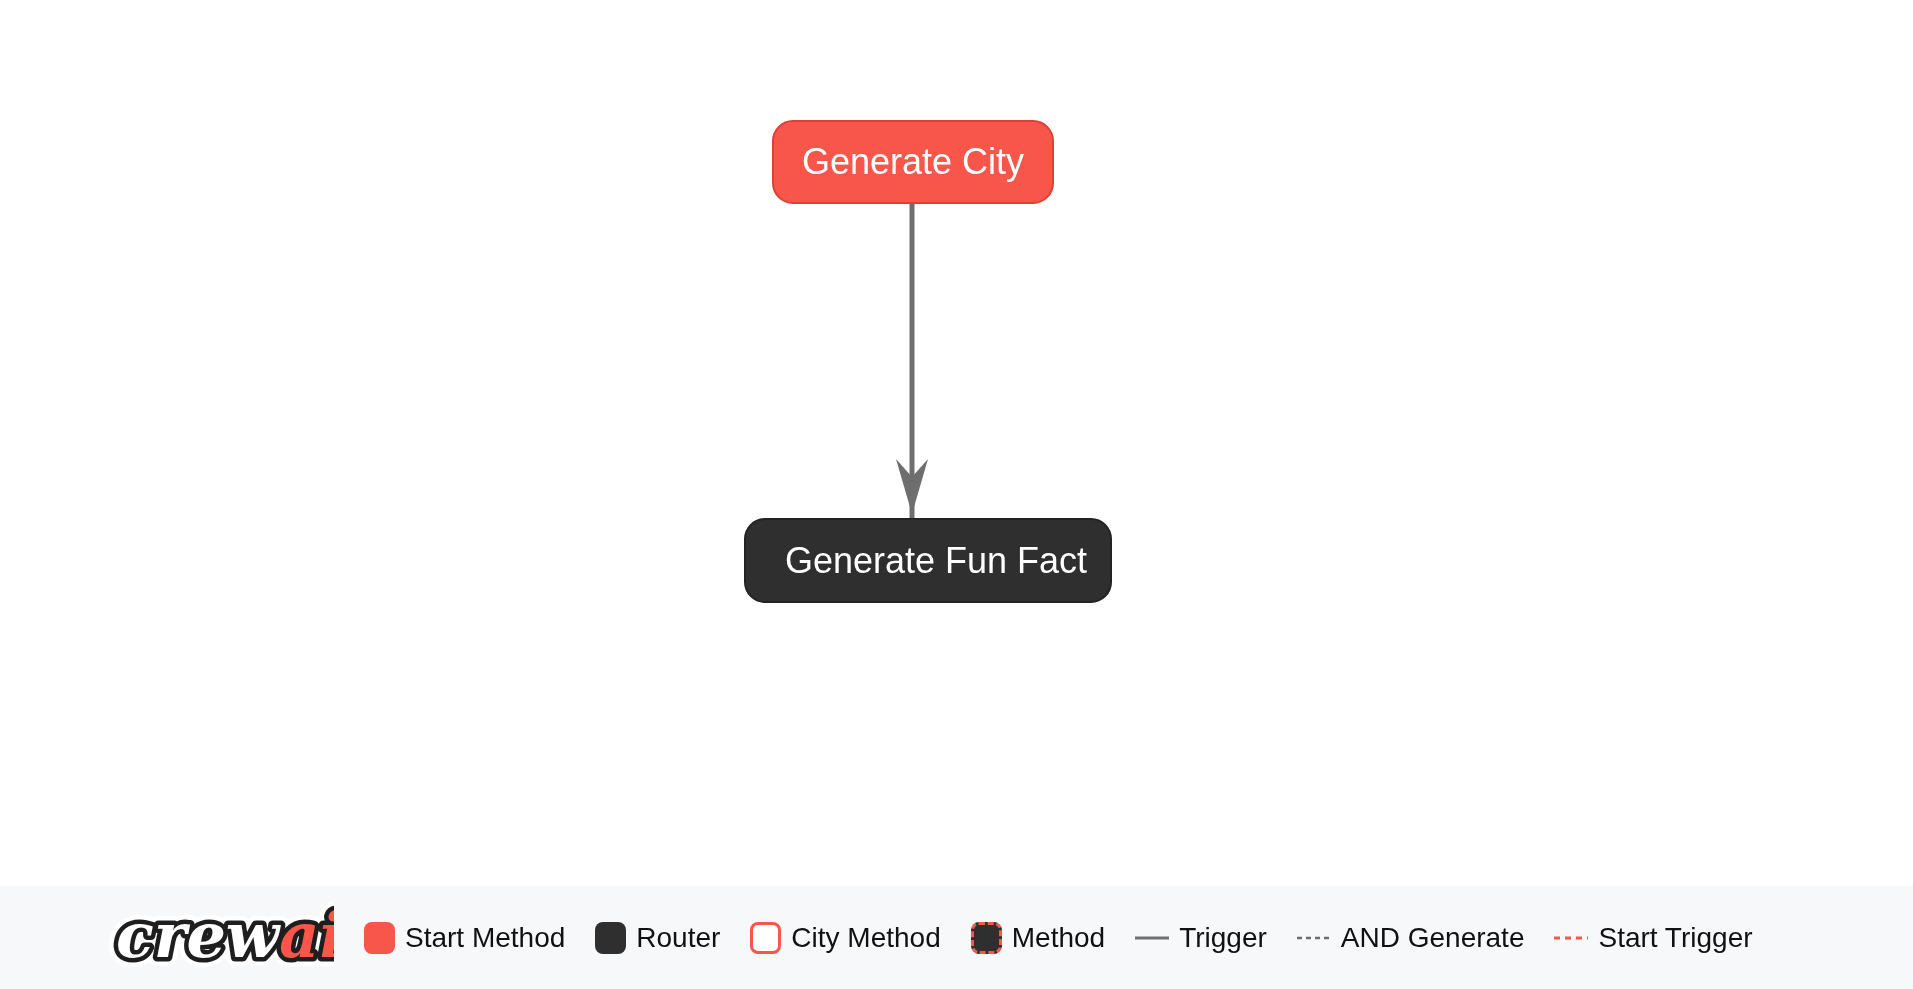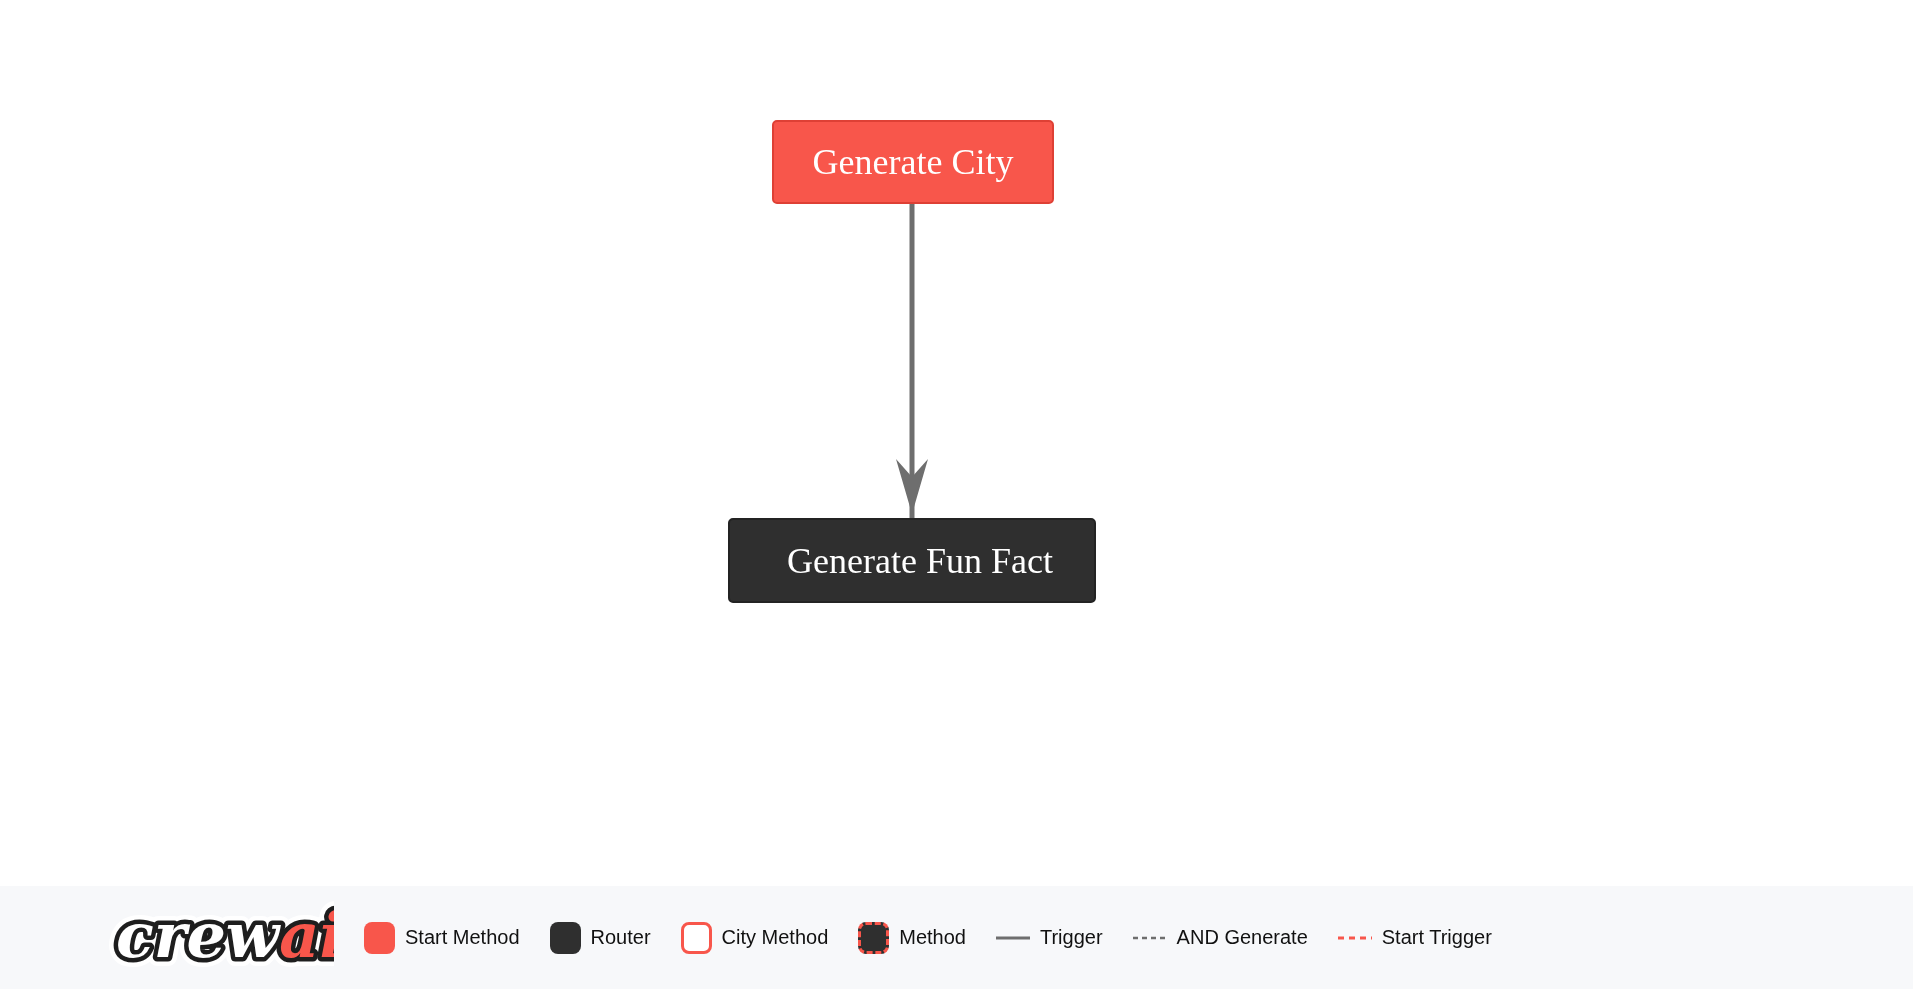--- a/index.html
+++ b/index.html
@@ -22,34 +22,33 @@
   }
 
   .node {
     position: absolute;
     display: flex;
     align-items: center;
     justify-content: center;
     color: #ffffff;
     font-size: 36px;
     line-height: 1;
-    border-radius: 5px;
+    border-radius: 21px;
     box-sizing: border-box;
     white-space: nowrap;
     cursor: pointer;
-    font-family: Liberation Serif, serif;
   }
   .node.start-method {
     left: 772px; top: 120px;
     width: 282px; height: 84px;
     background: #F8564B;
     border: 2px solid #DE4035;
   }
   .node.method {
-    left: 728px; top: 518px;
+    left: 744px; top: 518px;
     width: 368px; height: 85px;
     background: #2F2F2F;
     border: 2px solid #232323;
     padding-left: 16px;
   }
 
   .edge-svg {
     position: absolute;
     left: 875px; top: 200px;
     width: 74px; height: 322px;
@@ -67,21 +66,21 @@
     box-sizing: border-box;
     gap: 30px;
   }
 
   .logo-svg { display: block; flex: 0 0 auto; }
 
   .legend-item {
     display: flex;
     align-items: center;
     gap: 10px;
-    font-size: 20px;
+    font-size: 28px;
     color: #111111;
     white-space: nowrap;
     flex: 0 0 auto;
   }
 
   .swatch {
     width: 31px; height: 32px;
     border-radius: 8px;
     box-sizing: border-box;
     flex: 0 0 auto;

